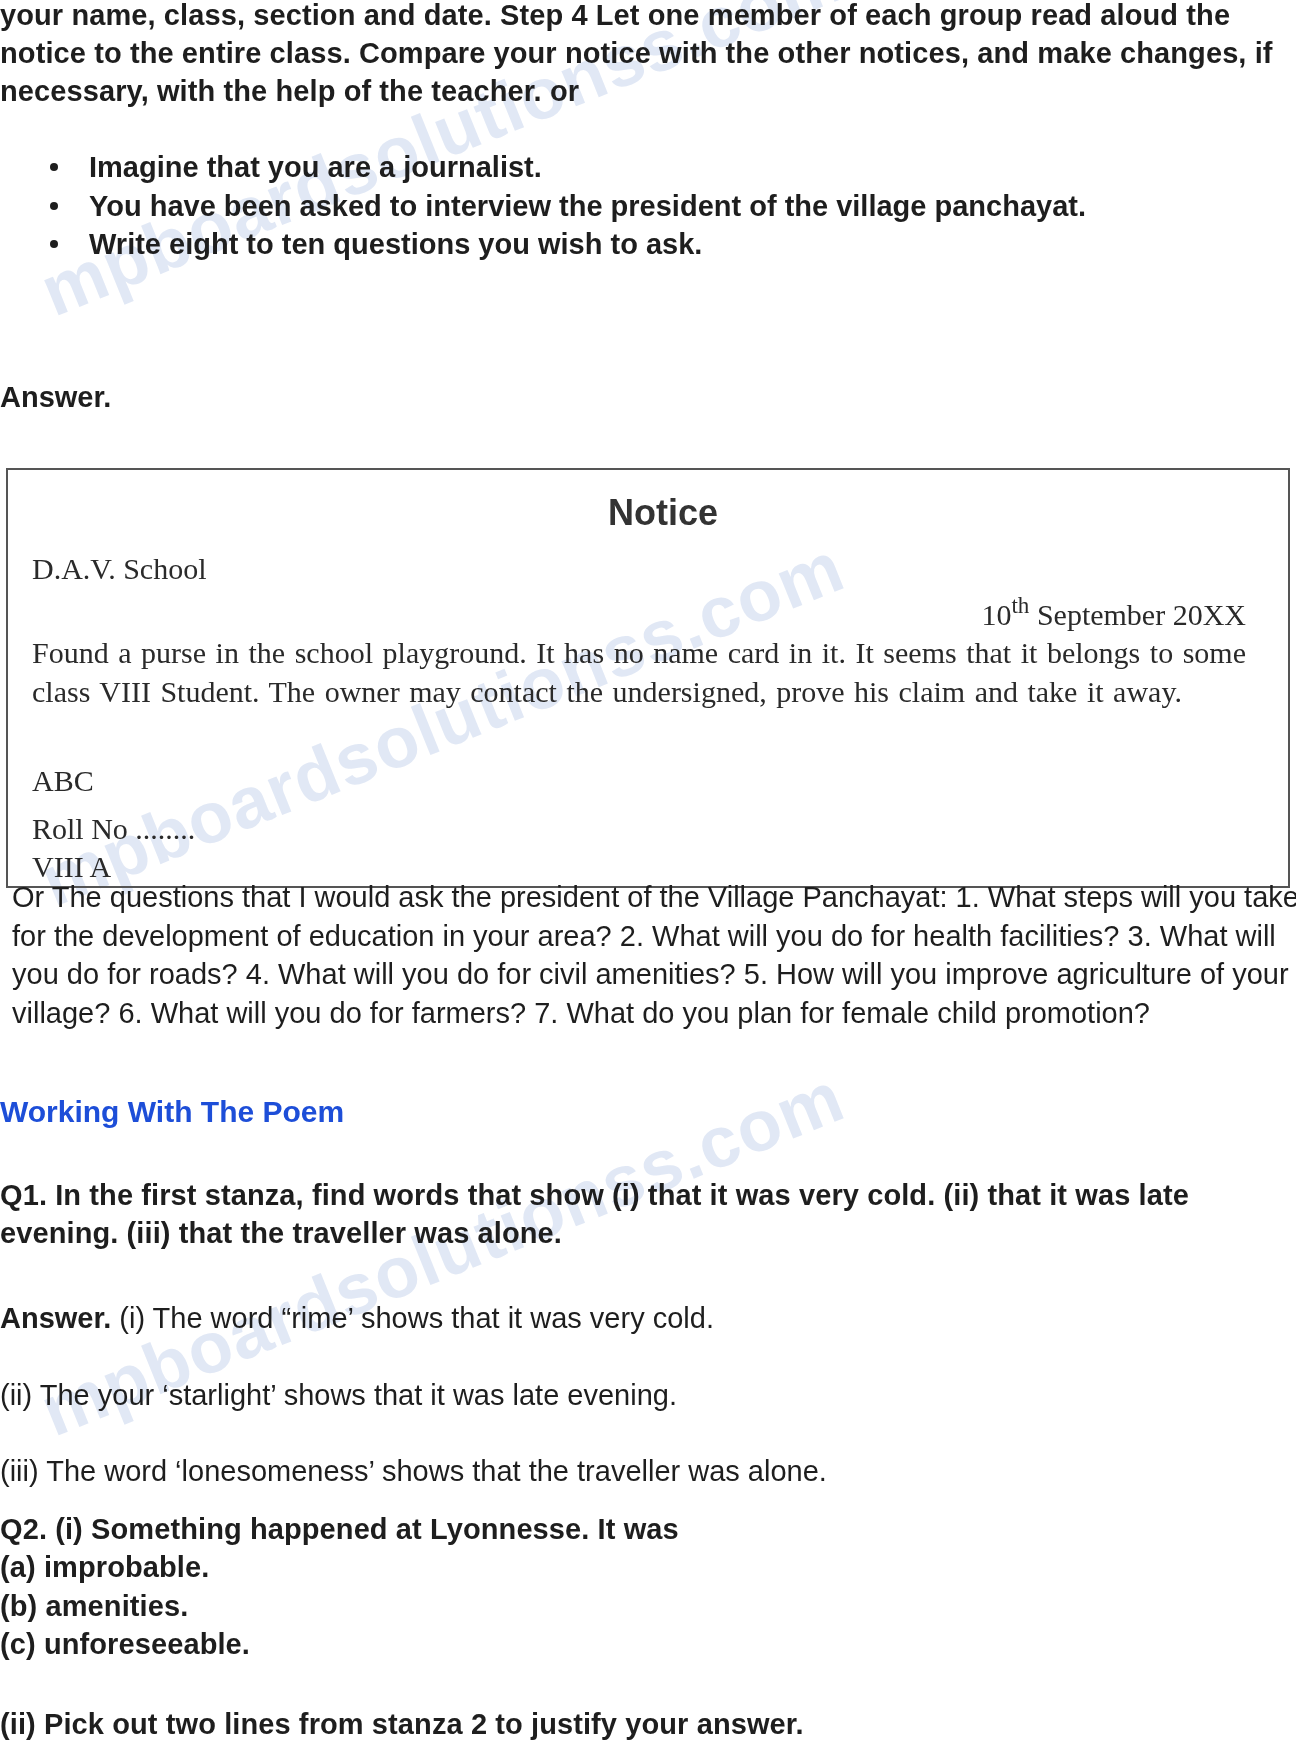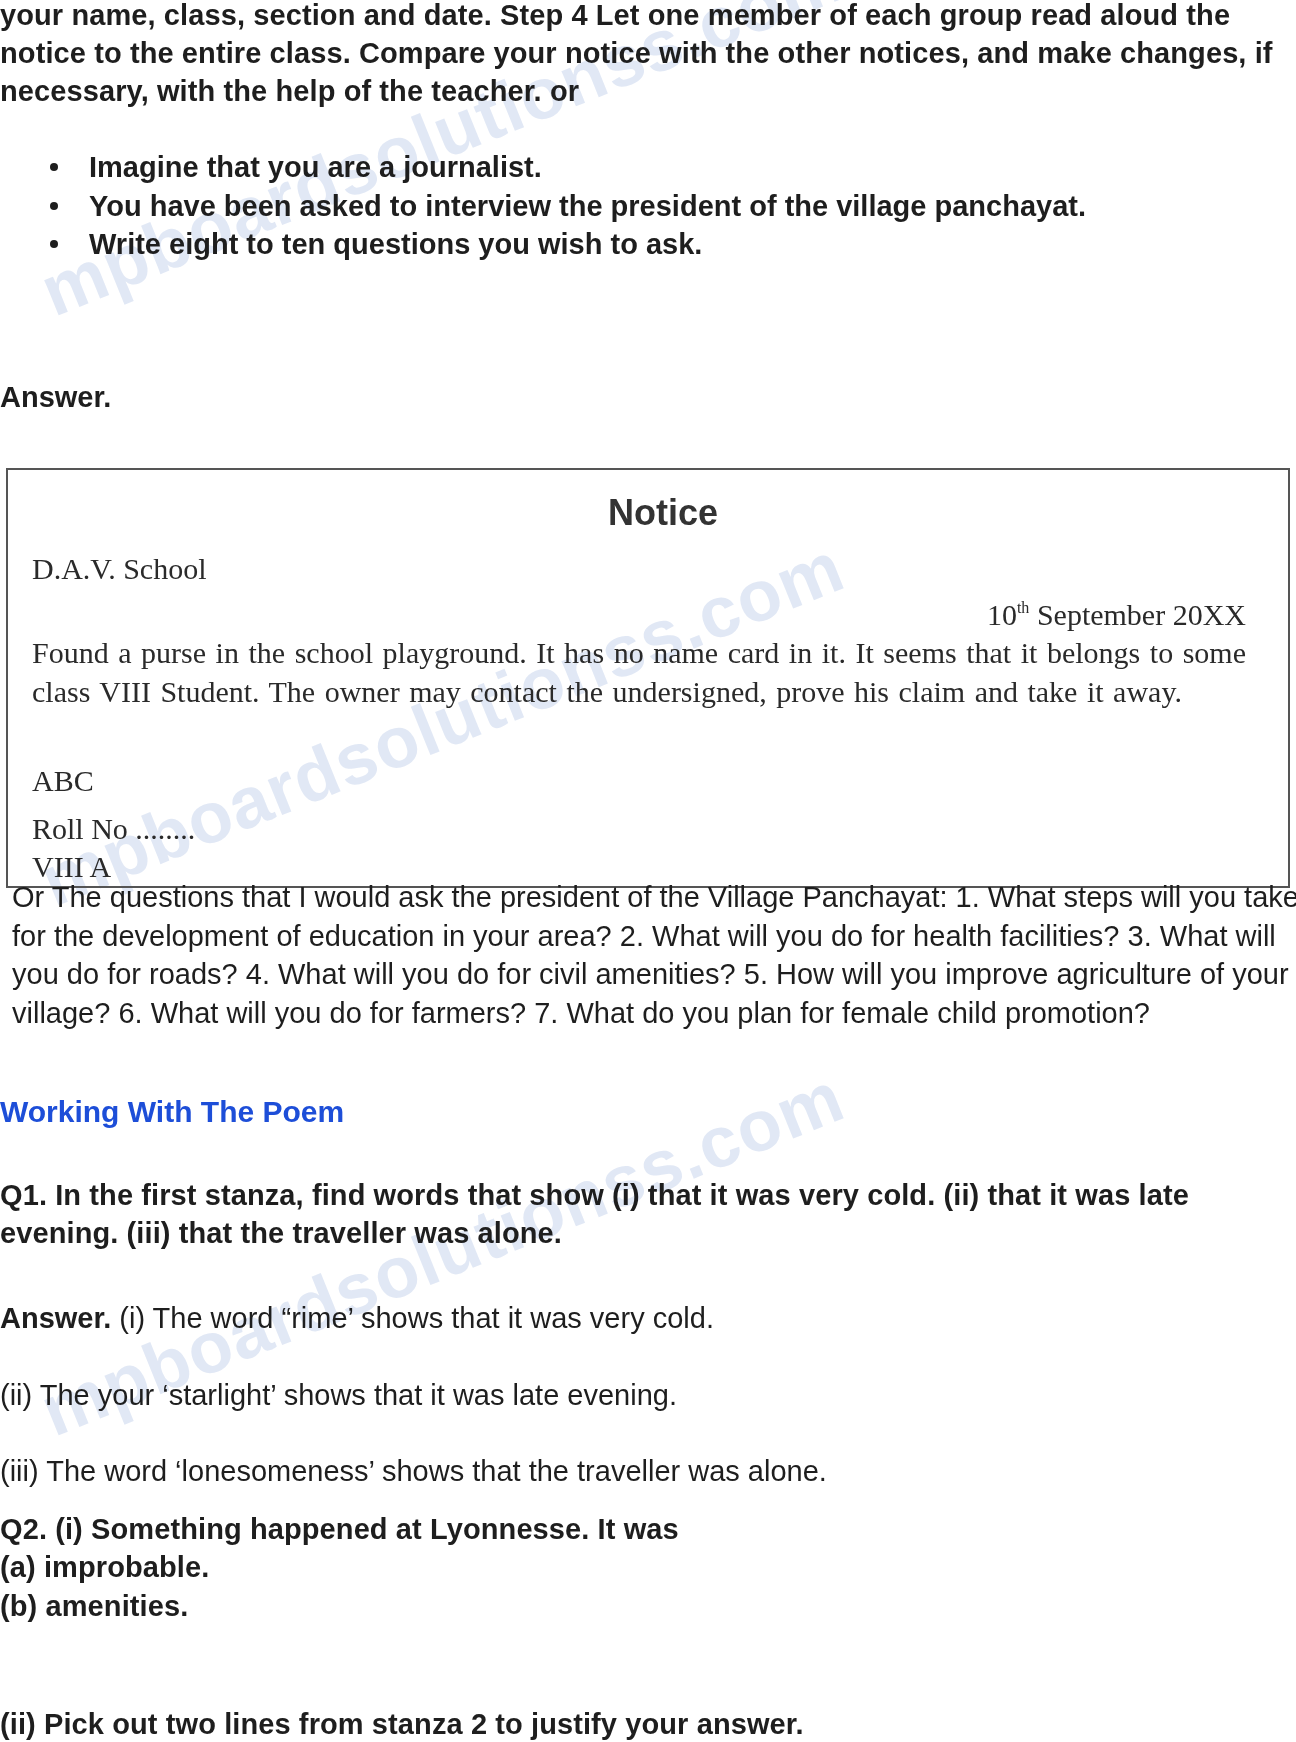--- a/index.html
+++ b/index.html
@@ -96,21 +96,21 @@
     top: 82px;
     font-size: 30px;
   }
   .notice-date {
     position: absolute;
     right: 42px;
     top: 128px;
     font-size: 30px;
   }
   .notice-date sup {
-    font-size: 16px;
+    font-size: 23px;
     vertical-align: 12px;
     line-height: 0;
   }
   .notice-body {
     position: absolute;
     left: 24px;
     right: 42px;
     top: 164px;
     font-size: 30px;
     line-height: 38.5px;
@@ -218,17 +218,18 @@
   <p class="bold-para q1">Q1. In the first stanza, find words that show (i) that it was very cold. (ii) that it was late evening. (iii) that the traveller was alone.</p>
 
   <div class="ans-line a1"><b>Answer.</b><span> (i) The word “rime’ shows that it was very cold.</span></div>
   <div class="ans-line a2">(ii) The your ‘starlight’ shows that it was late evening.</div>
   <div class="ans-line a3">(iii) The word ‘lonesomeness’ shows that the traveller was alone.</div>
 
   <div class="bold-para q2">
     <div>Q2. (i) Something happened at Lyonnesse. It was</div>
     <div>(a) improbable.</div>
     <div>(b) amenities.</div>
+    <div>(c) unforeseeable.</div>
   </div>
 
   <div class="bold-para q2-ii">(ii) Pick out two lines from stanza 2 to justify your answer.</div>
 
 </div>
 
 </body></html>

